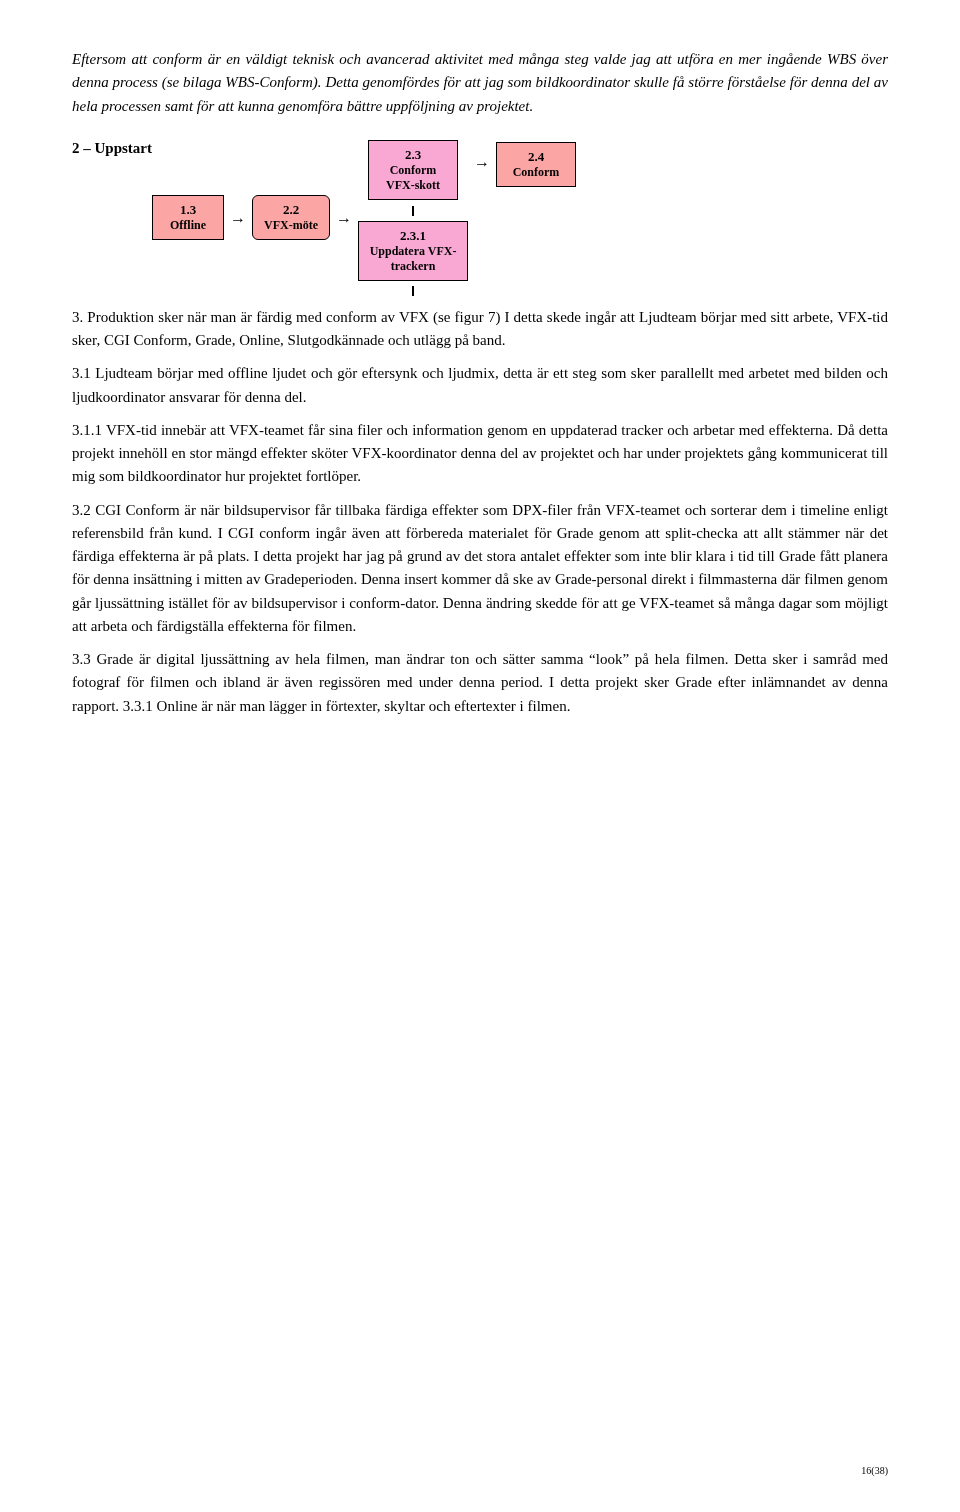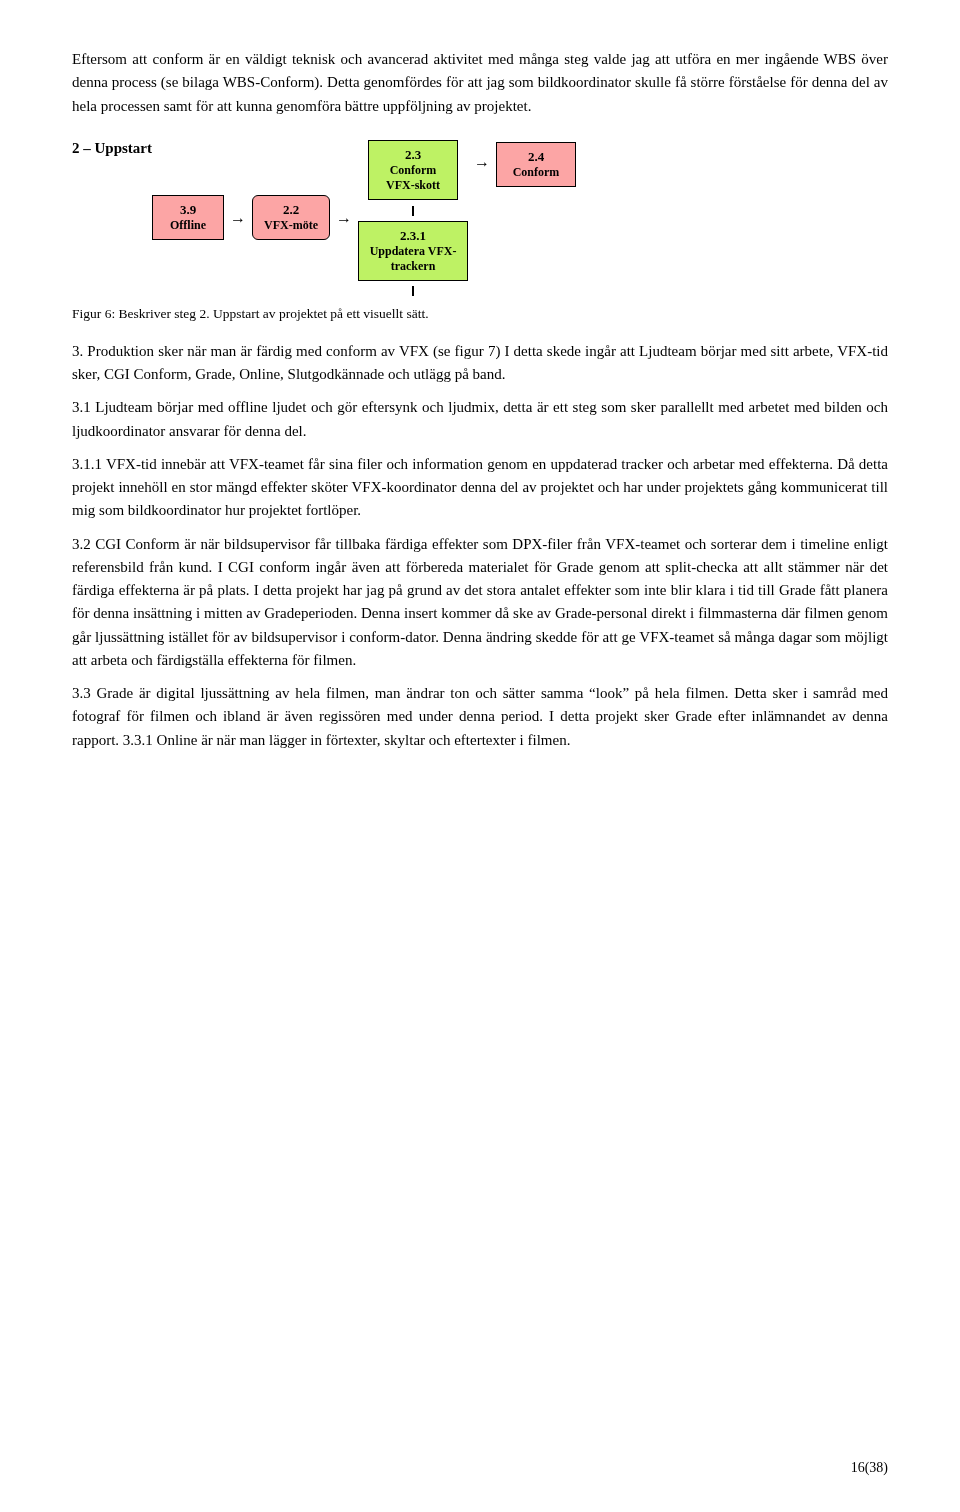--- a/index.html
+++ b/index.html
@@ -10,20 +10,21 @@
       background: #fff;
       width: 960px;
       min-height: 1512px;
       padding: 48px 72px 48px 72px;
       position: relative;
     }
     .content-block {
       line-height: 1.55;
       margin-bottom: 12px;
       text-align: justify;
+      font-style: italic;
     }
     .diagram-title {
       font-size: 15px;
       font-weight: bold;
       margin-bottom: 14px;
     }
     .figure-caption {
       font-size: 13.5px;
       margin-top: 10px;
       margin-bottom: 18px;
@@ -31,21 +32,21 @@
     .section-paragraph {
       line-height: 1.55;
       margin-bottom: 10px;
       text-align: justify;
     }
     .bold { font-weight: normal; }
     .page-number {
       position: absolute;
       bottom: 36px;
       right: 72px;
-      font-size: 14px;
+      font-size: 10px;
     }
 
     
     .diagram-wrapper {
       margin: 22px 0 10px 0;
       width: 100%;
     }
     .diagram-inner {
       display: inline-flex;
       flex-direction: row;
@@ -59,21 +60,21 @@
     .node-box {
       border: 1.5px solid #000;
       padding: 6px 10px;
       text-align: center;
       font-weight: bold;
       font-size: 13px;
       background: #fca5a5;
       white-space: nowrap;
     }
     .node-box.highlight {
-      background: #bef264;
+      background: #f9a8d4;
     }
     .node-number {
       font-size: 13px;
       font-weight: bold;
       display: block;
     }
     .node-label {
       font-size: 12px;
       display: block;
     }
@@ -110,21 +111,21 @@
   <p class="content-block">
     <span>Eftersom att conform är en väldigt teknisk och avancerad aktivitet med många steg valde jag att utföra en mer ingående WBS över denna process (se bilaga WBS-Conform). Detta genomfördes för att jag som bildkoordinator skulle få större förståelse för denna del av hela processen samt för att kunna genomföra bättre uppföljning av projektet.</span>
   </p>
 
   <div class="diagram-wrapper">
     <div class="diagram-inner">
       <div class="diagram-title">2 – Uppstart</div>
       <div class="row1">
 
         <div class="node-box" style="min-width:72px;">
-          <span class="node-number">3.9</span>
+          <span class="node-number">1.3</span>
           <span class="node-label">Offline</span>
         </div>
         <div class="arrow-right">→</div>
 
         <div class="node-box" style="min-width:78px;border-radius:6px;">
           <span class="node-number">2.2</span>
           <span class="node-label">VFX-möte</span>
         </div>
         <div class="arrow-right">→</div>
 
@@ -147,23 +148,20 @@
         <div class="arrow-right" style="align-self:flex-start; margin-top:14px;">→</div>
 
         <div class="node-box" style="min-width:80px; align-self:flex-start; margin-top:2px;">
           <span class="node-number">2.4</span>
           <span class="node-label">Conform</span>
         </div>
       </div>
     </div>
   </div>
 
-  <p class="figure-caption">
-    <span>Figur 6: Beskriver steg 2. Uppstart av projektet på ett visuellt sätt.</span>
-  </p>
 
   <p class="section-paragraph">
     <span>3. </span><span class="bold">Produktion</span><span> sker när man är färdig med conform av VFX (se figur 7) I detta skede ingår att Ljudteam börjar med sitt arbete, VFX-tid sker, CGI Conform, Grade, Online, Slutgodkännade och utlägg på band.</span>
   </p>
 
   <p class="section-paragraph">
     <span class="bold">3.1 Ljudteam börjar</span><span> med offline ljudet och gör eftersynk och ljudmix, detta är ett steg som sker parallellt med arbetet med bilden och ljudkoordinator ansvarar för denna del.</span>
   </p>
 
   <p class="section-paragraph">

